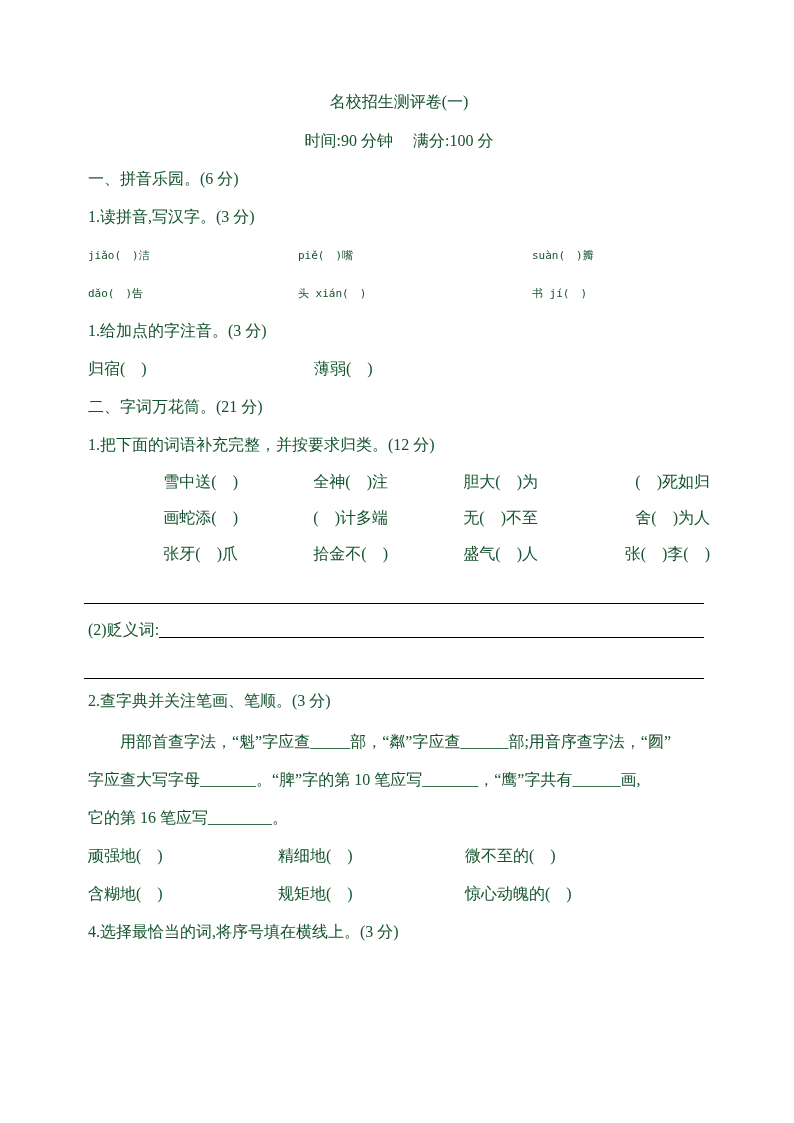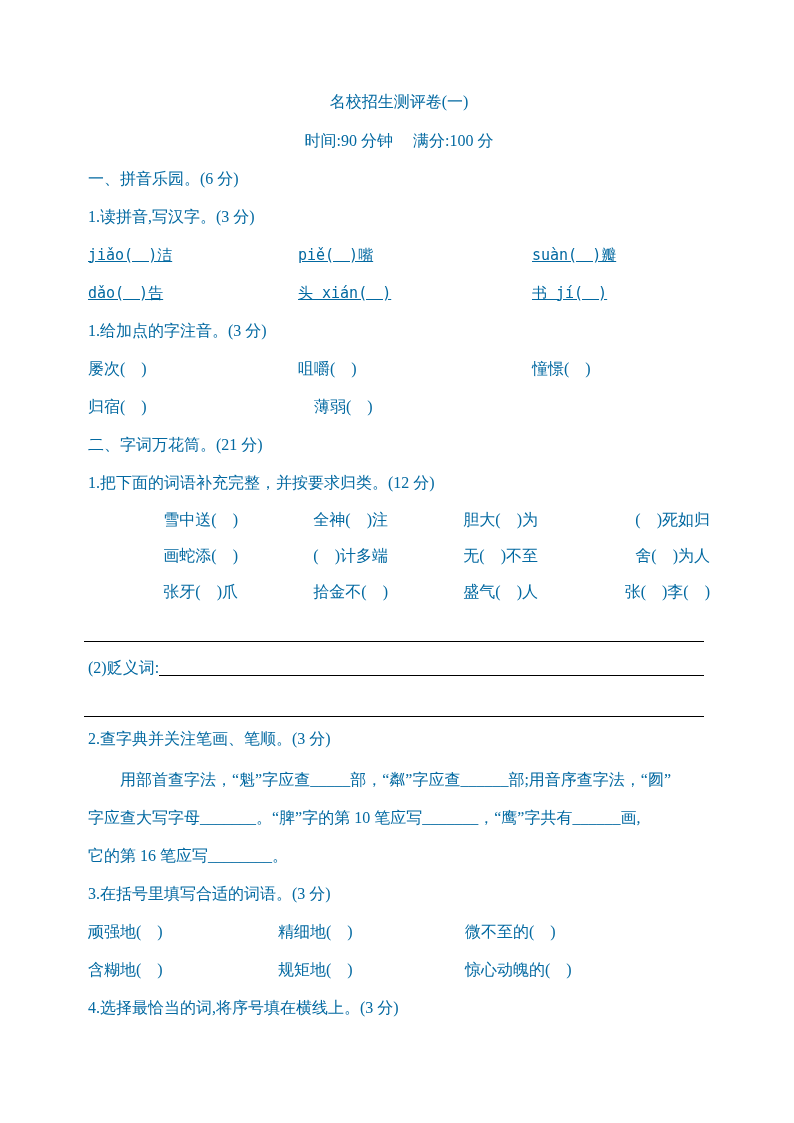--- a/index.html
+++ b/index.html
@@ -1,21 +1,21 @@
 <!DOCTYPE html>
 <html><head>
 <meta charset="utf-8">
 <style>
   html,body { margin:0; padding:0; background:#888; }
   .page {
     position:relative;
     width:794px; height:1123px;
     margin:0 auto;
     background:#ffffff;
-    color:#0369a1;
+    color:#14532d;
     font-family:"Liberation Serif","DejaVu Serif",serif;
     font-size:16px;
     box-sizing:border-box;
     padding:82px 84px 0 88px;
     overflow:hidden;
   }
   .line { height:38px; display:flex; align-items:center; }
   .center { justify-content:center; }
   .pline { height:38px; line-height:38px; white-space:nowrap; }
   .ind { text-indent:32px; }
@@ -30,21 +30,21 @@
   .cols3b { display:flex; }
   .cols3b > .c1 { width:190px; }
   .cols3b > .c2 { width:187px; }
   .cols3b > .c3 { flex:1; }
 
   
   .cols4 { display:flex; height:36px; align-items:center; }
   .cols4 > .g { width:150px;text-align:right; }
   .cols4 > .g:last-child { flex:1; width:auto; }
 
-  .py { font-family:"DejaVu Sans Mono",monospace; font-size:15px;text-decoration:underline; }
+  .py { font-family:"DejaVu Sans Mono",monospace; font-size:11px; }
 
   
   .classify1 { height:22px; display:flex; align-items:flex-end; }
   .classify2 { height:37px; display:flex; align-items:flex-end; }
   .fill { flex:1; border-bottom:1px solid #000; height:1px; align-self:flex-end; margin-bottom:3px; margin-right:6px; }
 
   
   .hr1 { height:31px; border-bottom:1px solid #000; margin:0 6px 0 -4px; }
   .hr2 { height:37px; border-bottom:1px solid #000; margin:0 6px 0 -4px; }
 
@@ -66,25 +66,20 @@
     <span class="c2 py">piě(　)嘴</span>
     <span class="c3 py">suàn(　)瓣</span>
   </div>
   <div class="line cols3">
     <span class="c1 py">dǎo(　)告</span>
     <span class="c2 py">头 xián(　)</span>
     <span class="c3 py">书 jí(　)</span>
   </div>
 
   <div class="line">1.给加点的字注音。(3 分)</div>
-  <div class="line cols3">
-    <span class="c1">屡次(　)</span>
-    <span class="c2">咀嚼(　)</span>
-    <span class="c3">憧憬(　)</span>
-  </div>
   <div class="line cols3">
     <span class="c1">归宿(　)</span>
     <span class="c3">薄弱(　)</span>
   </div>
 
   <div class="line">二、字词万花筒。(21 分)</div>
 
   <div class="line">1.把下面的词语补充完整，并按要求归类。(12 分)</div>
   <div class="cols4">
     <span class="g">雪中送(　)</span>
@@ -110,21 +105,20 @@
     <span>(2)贬义词:</span>
     <span class="fill"></span>
   </div>
   <div class="hr2"></div>
 
   <div class="line hq2">2.查字典并关注笔画、笔顺。(3 分)</div>
   <div class="pline ind">用部首查字法，“魁”字应查_____部，“粼”字应查______部;用音序查字法，“囫”</div>
   <div class="pline">字应查大写字母_______。“脾”字的第 10 笔应写_______，“鹰”字共有______画,</div>
   <div class="pline">它的第 16 笔应写________。</div>
 
-  <div class="line">3.在括号里填写合适的词语。(3 分)</div>
   <div class="line cols3b">
     <span class="c1">顽强地(　)</span>
     <span class="c2">精细地(　)</span>
     <span class="c3">微不至的(　)</span>
   </div>
   <div class="line cols3b">
     <span class="c1">含糊地(　)</span>
     <span class="c2">规矩地(　)</span>
     <span class="c3">惊心动魄的(　)</span>
   </div>

